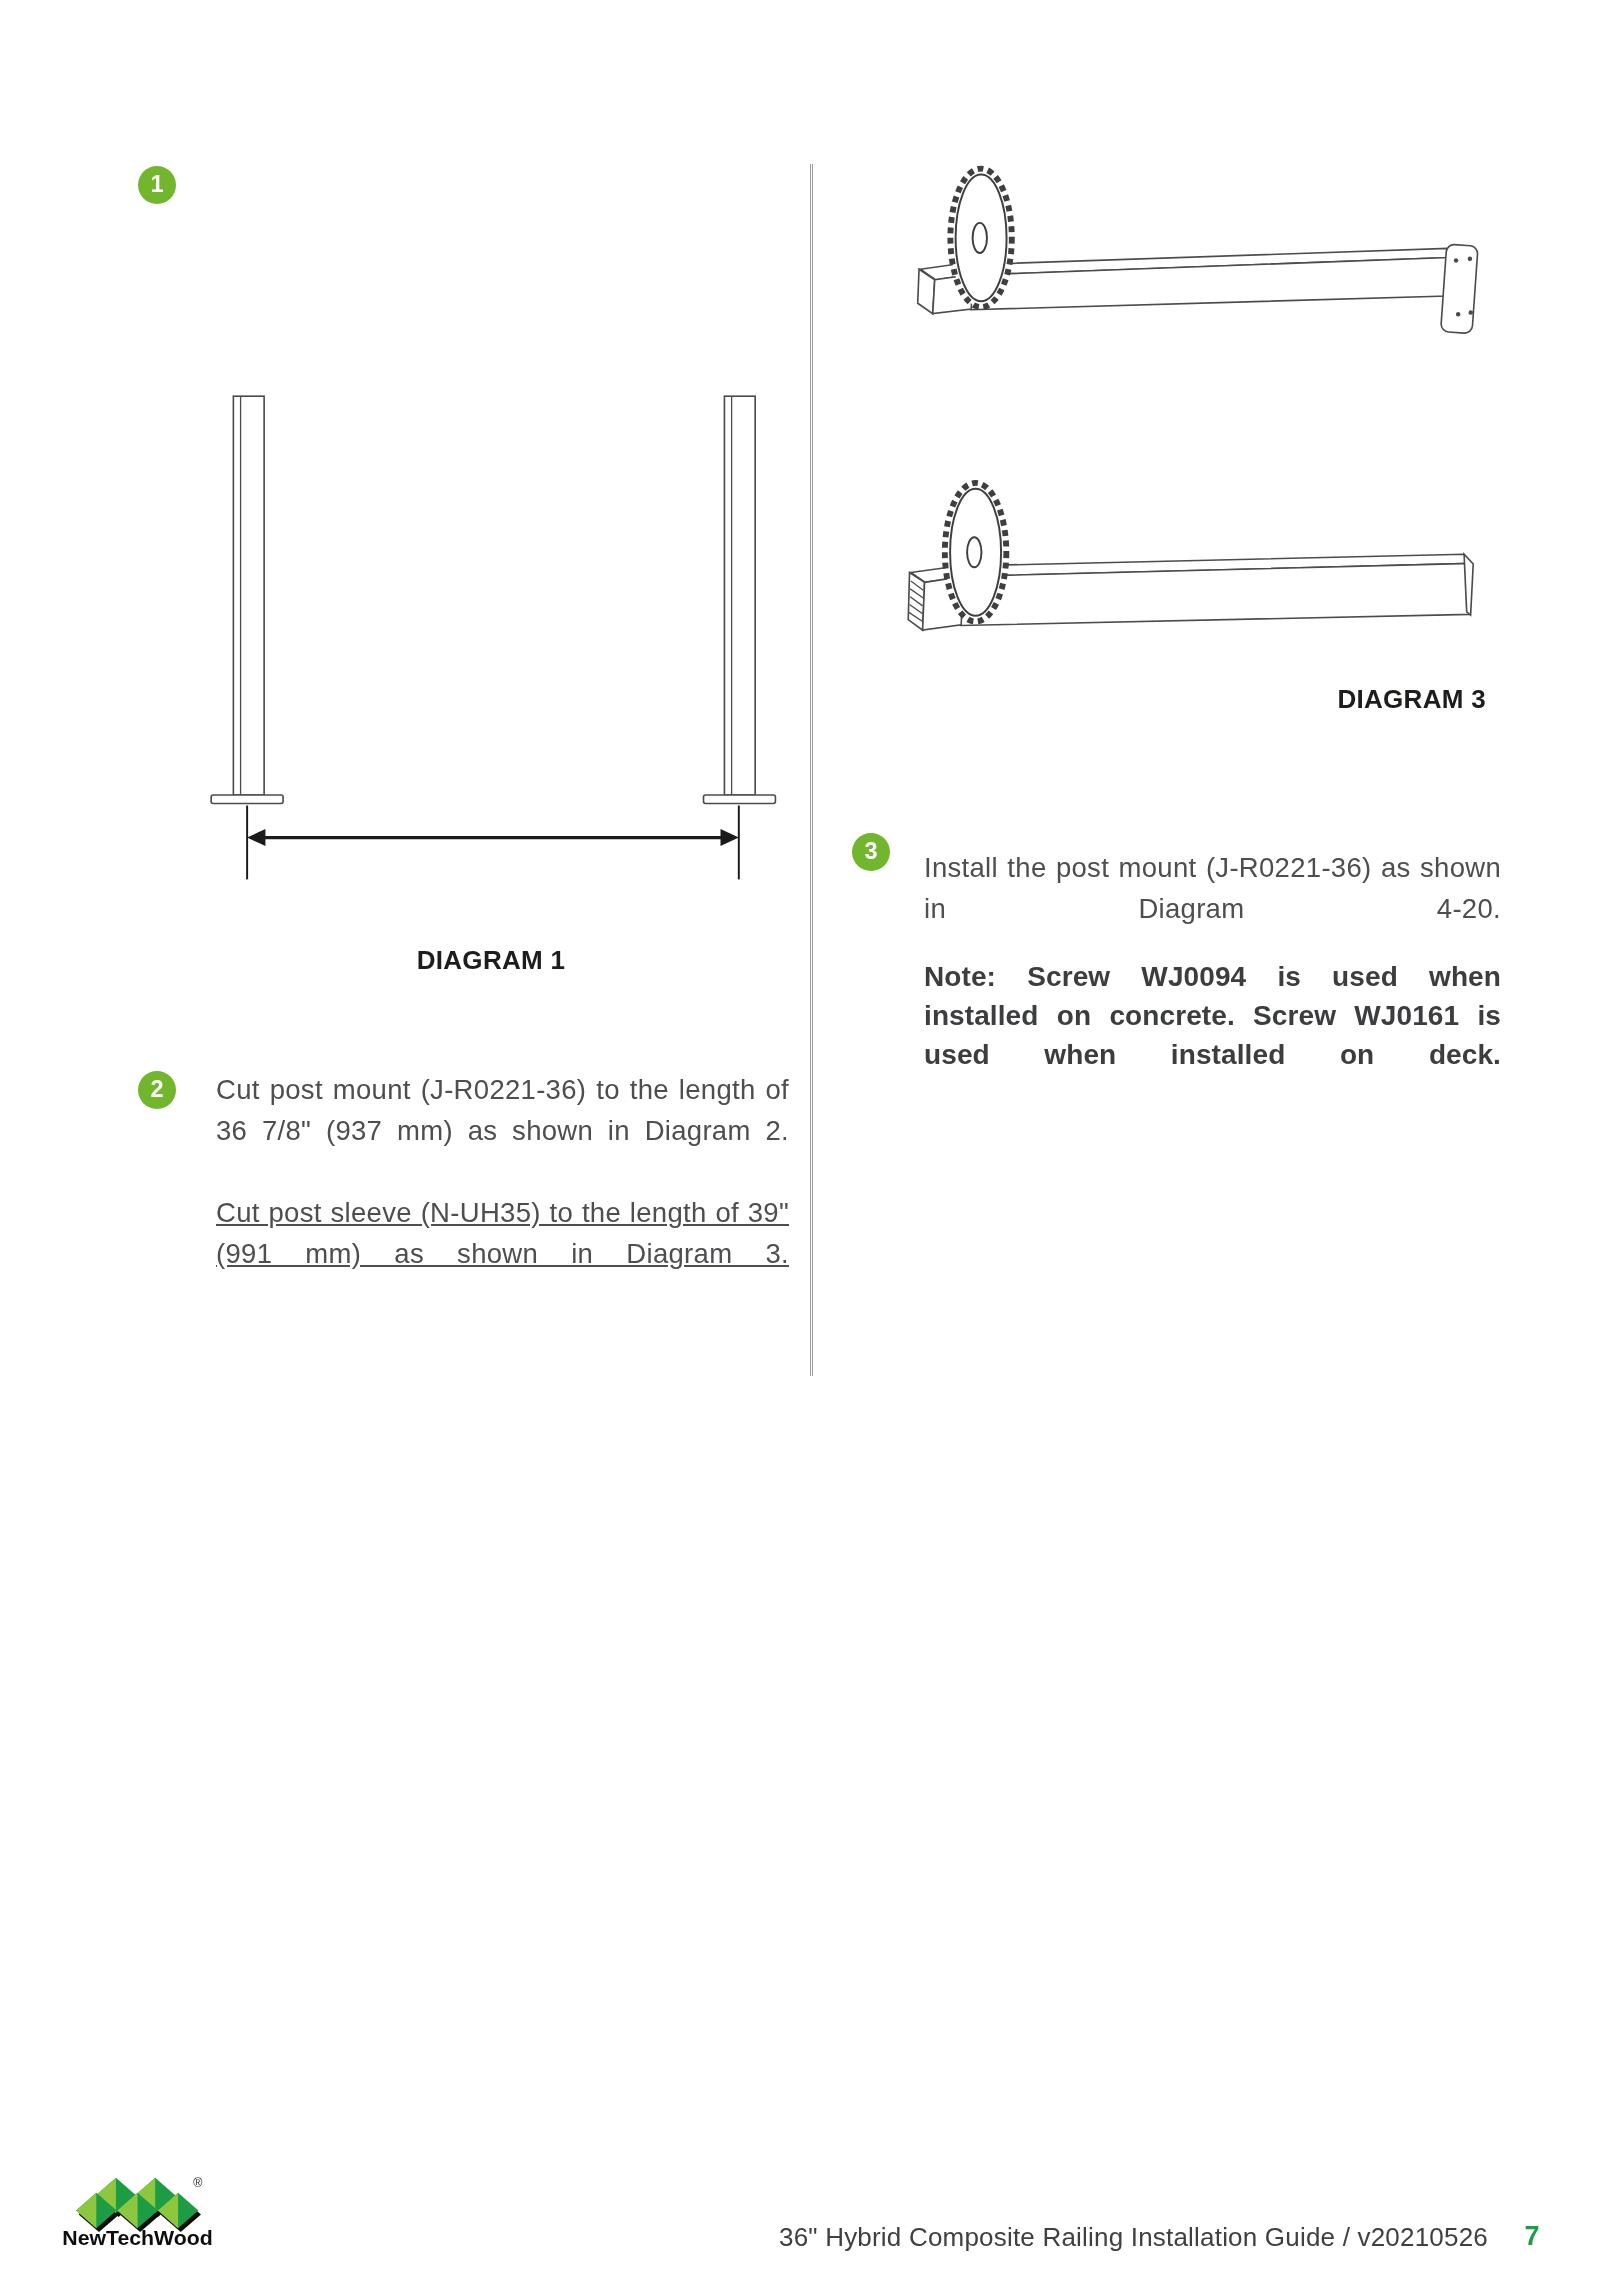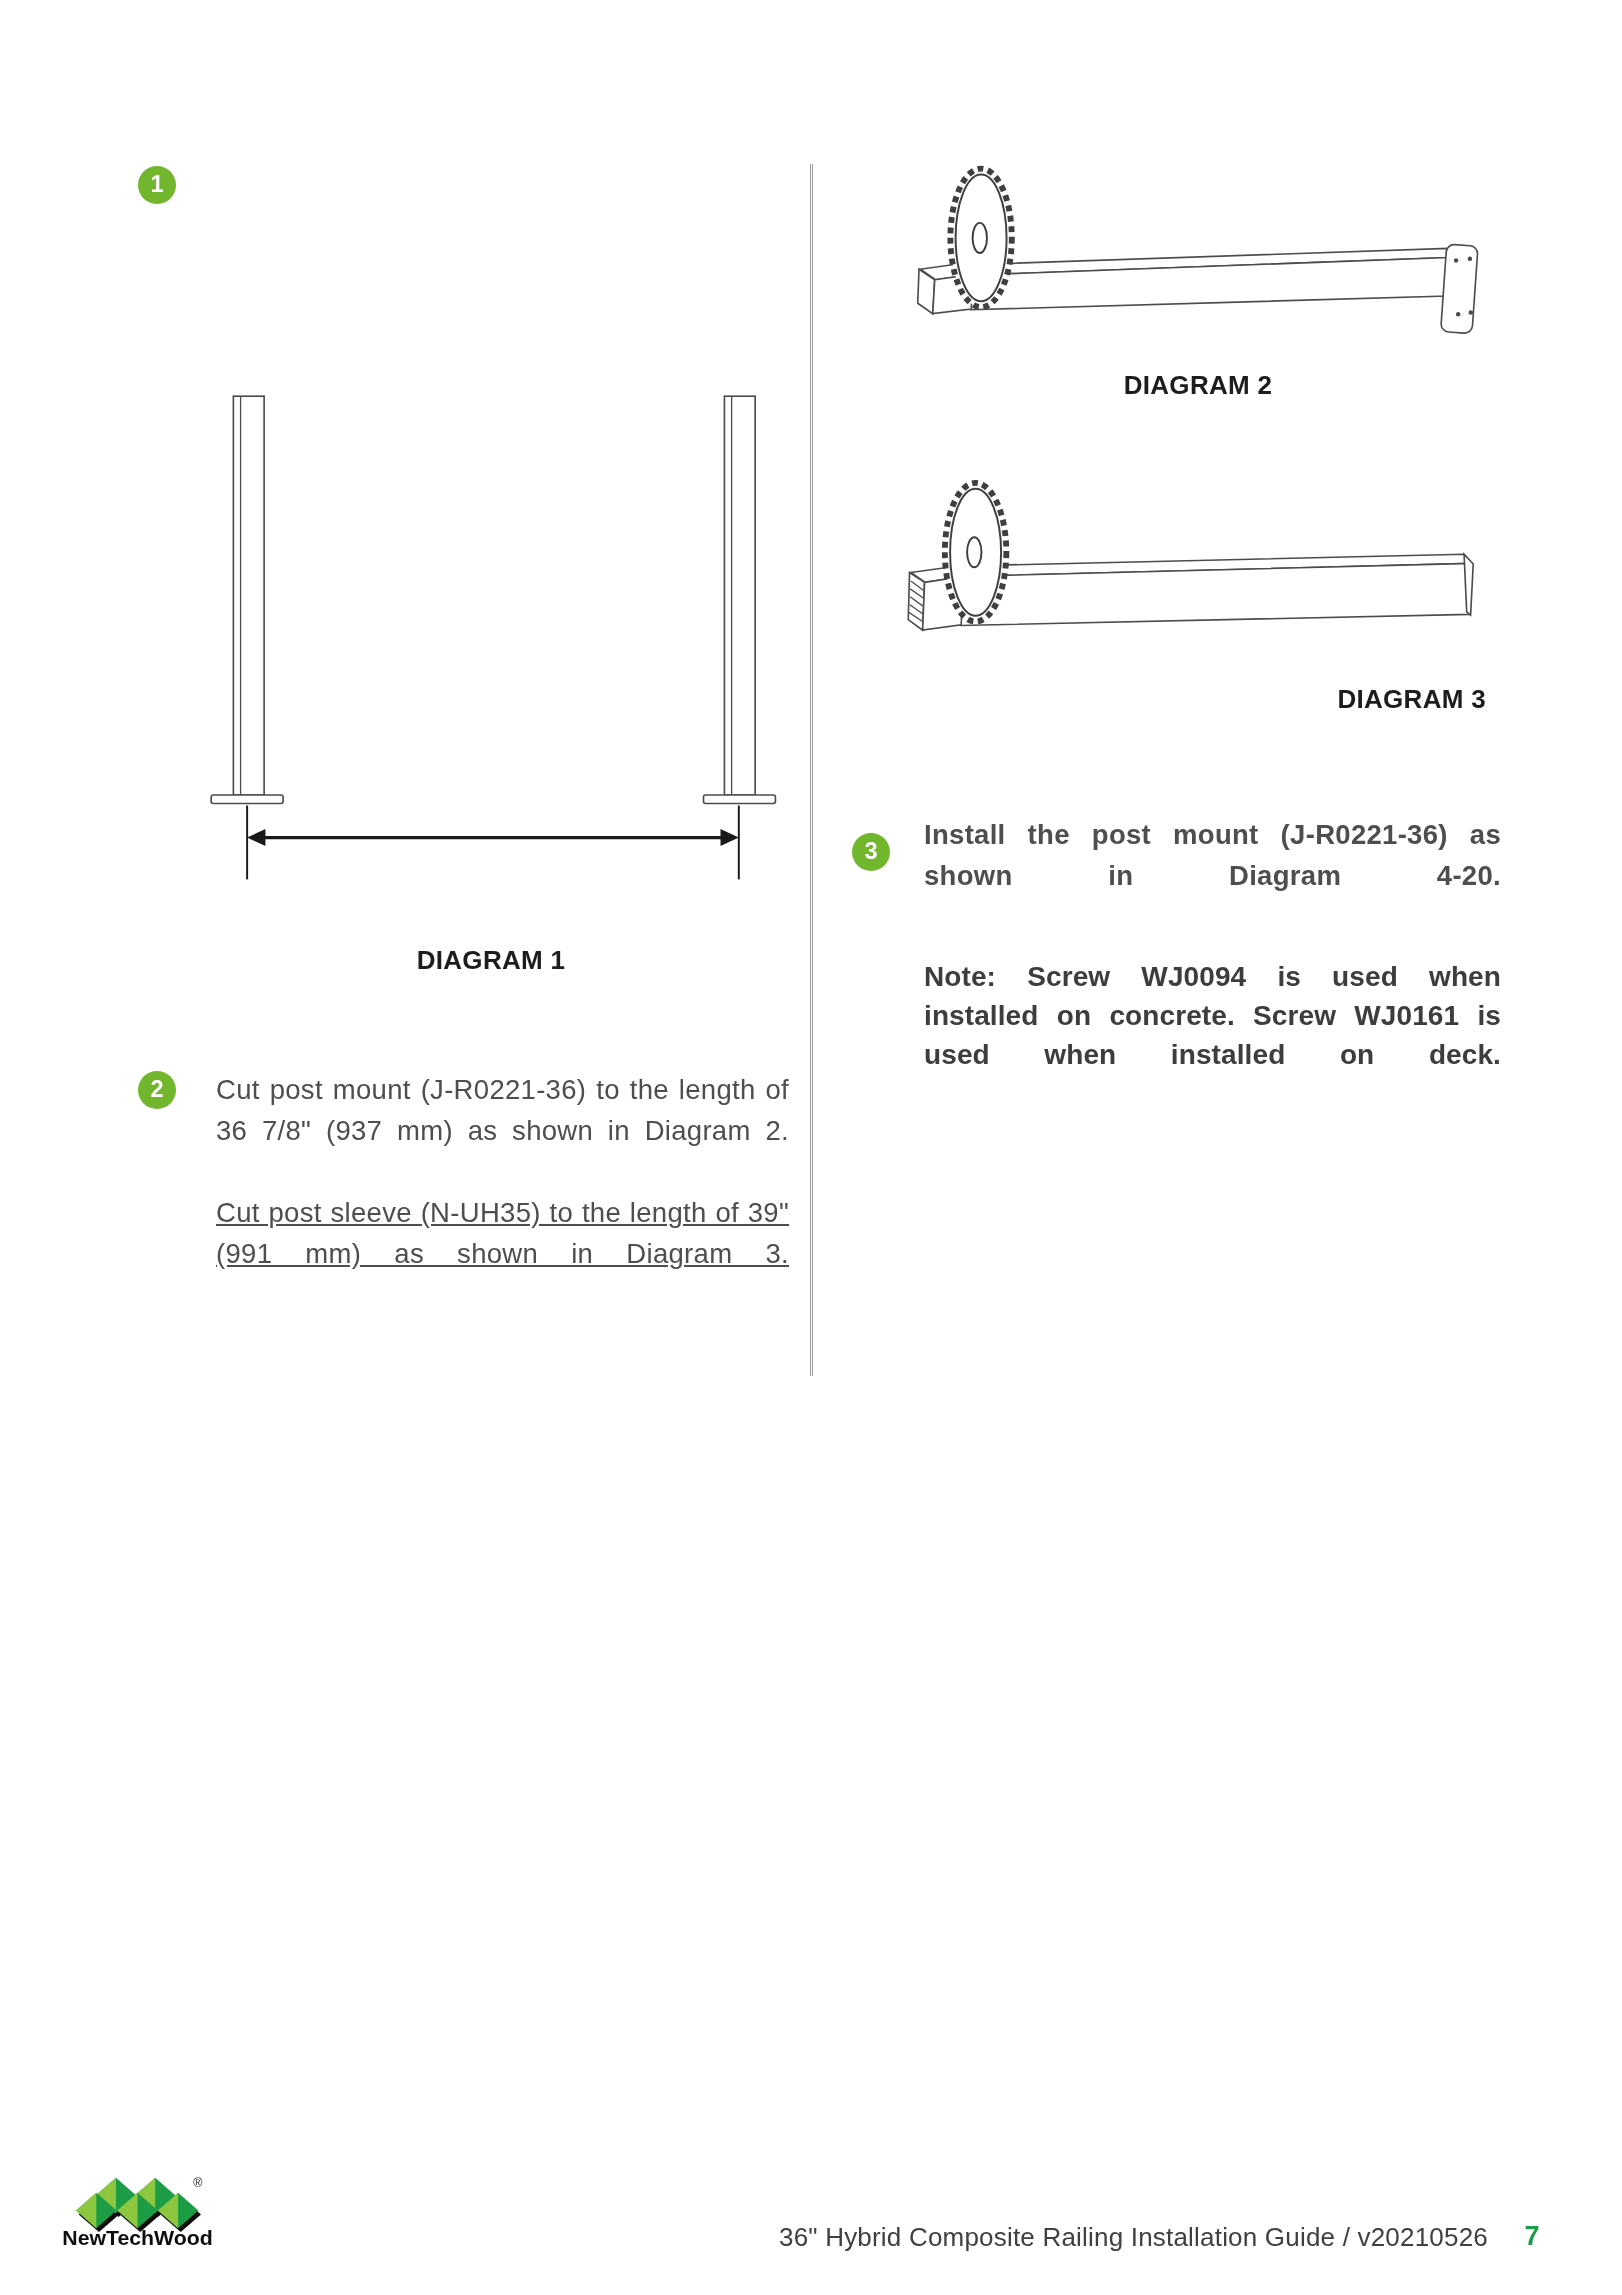--- a/index.html
+++ b/index.html
@@ -80,21 +80,20 @@
       <polygon class="lineart" points="1403,411 1427,427 1424,479 1401,463"></polygon>
       <polygon class="lineart" points="1427,427 1485,419 1483,472 1424,479"></polygon>
     </g>
     <g>
       <ellipse cx="1498" cy="363" rx="47" ry="106" fill="#ffffff"></ellipse>
       <ellipse cx="1498" cy="363" rx="47" ry="106" fill="none" stroke="#3f3f3f" stroke-width="9" stroke-dasharray="9 7"></ellipse>
       <ellipse cx="1498" cy="363" rx="39" ry="97" fill="#ffffff" stroke="#3f3f3f" stroke-width="3"></ellipse>
       <ellipse cx="1496" cy="363" rx="11" ry="23" fill="#ffffff" stroke="#3f3f3f" stroke-width="3"></ellipse>
     </g>
   </svg>
-  <div class="diagram-caption" style="left:910px;top:370px;">DIAGRAM 2</div>
 
   <svg style="left:903px;top:465px;width:582px;height:200px;" viewBox="1380 710 890 305" aria-hidden="true">
     <g>
       <polygon class="lineart" points="1470,864 2238,846 2250,860 1470,880"></polygon>
       <polygon class="lineart" points="1470,880 2250,860 2246,938 1468,955"></polygon>
       <polygon class="lineart" points="2238,846 2252,861 2248,939 2242,934"></polygon>
     </g>
     <g>
       <polygon class="lineart" points="1392,874 1450,866 1472,880 1414,889"></polygon>
       <polygon class="lineart" points="1390,874 1413,889 1410,962 1388,946"></polygon>
@@ -108,21 +107,21 @@
     <g>
       <ellipse cx="1491" cy="843" rx="47" ry="106" fill="#ffffff"></ellipse>
       <ellipse cx="1491" cy="843" rx="47" ry="106" fill="none" stroke="#3f3f3f" stroke-width="9" stroke-dasharray="9 7"></ellipse>
       <ellipse cx="1491" cy="843" rx="39" ry="97" fill="#ffffff" stroke="#3f3f3f" stroke-width="3"></ellipse>
       <ellipse cx="1489" cy="843" rx="11" ry="23" fill="#ffffff" stroke="#3f3f3f" stroke-width="3"></ellipse>
     </g>
   </svg>
   <div class="diagram-caption" style="left:910px;top:684px;text-align:right;">DIAGRAM 3</div>
 
   <div class="step-badge" style="left:852px;top:833px;">3</div>
-  <p class="step-text" style="left:924px;top:814px;width:577px;font-weight:bold;">Install the post mount (J-R0221-36) as shown in Diagram 4-20.</p>
+  <p class="step-text" style="left:924px;top:847px;width:577px;">Install the post mount (J-R0221-36) as shown in Diagram 4-20.</p>
   <p class="note-text" style="left:924px;top:957px;width:577px;">Note: Screw WJ0094 is used when installed on concrete. Screw WJ0161 is used when installed on deck.</p>
 
   <svg style="left:61px;top:2171px;width:157px;height:79px;" viewBox="0 0 240 120" aria-hidden="true">
     <g>
 
       <g fill="#0d0d0d" transform="translate(4,6)">
         <polygon points="84,10 115,37 84,64 53,37"></polygon>
         <polygon points="144,10 175,37 144,64 113,37"></polygon>
         <polygon points="54,33 85,60 54,87 23,60"></polygon>
         <polygon points="117,33 148,60 117,87 86,60"></polygon>

